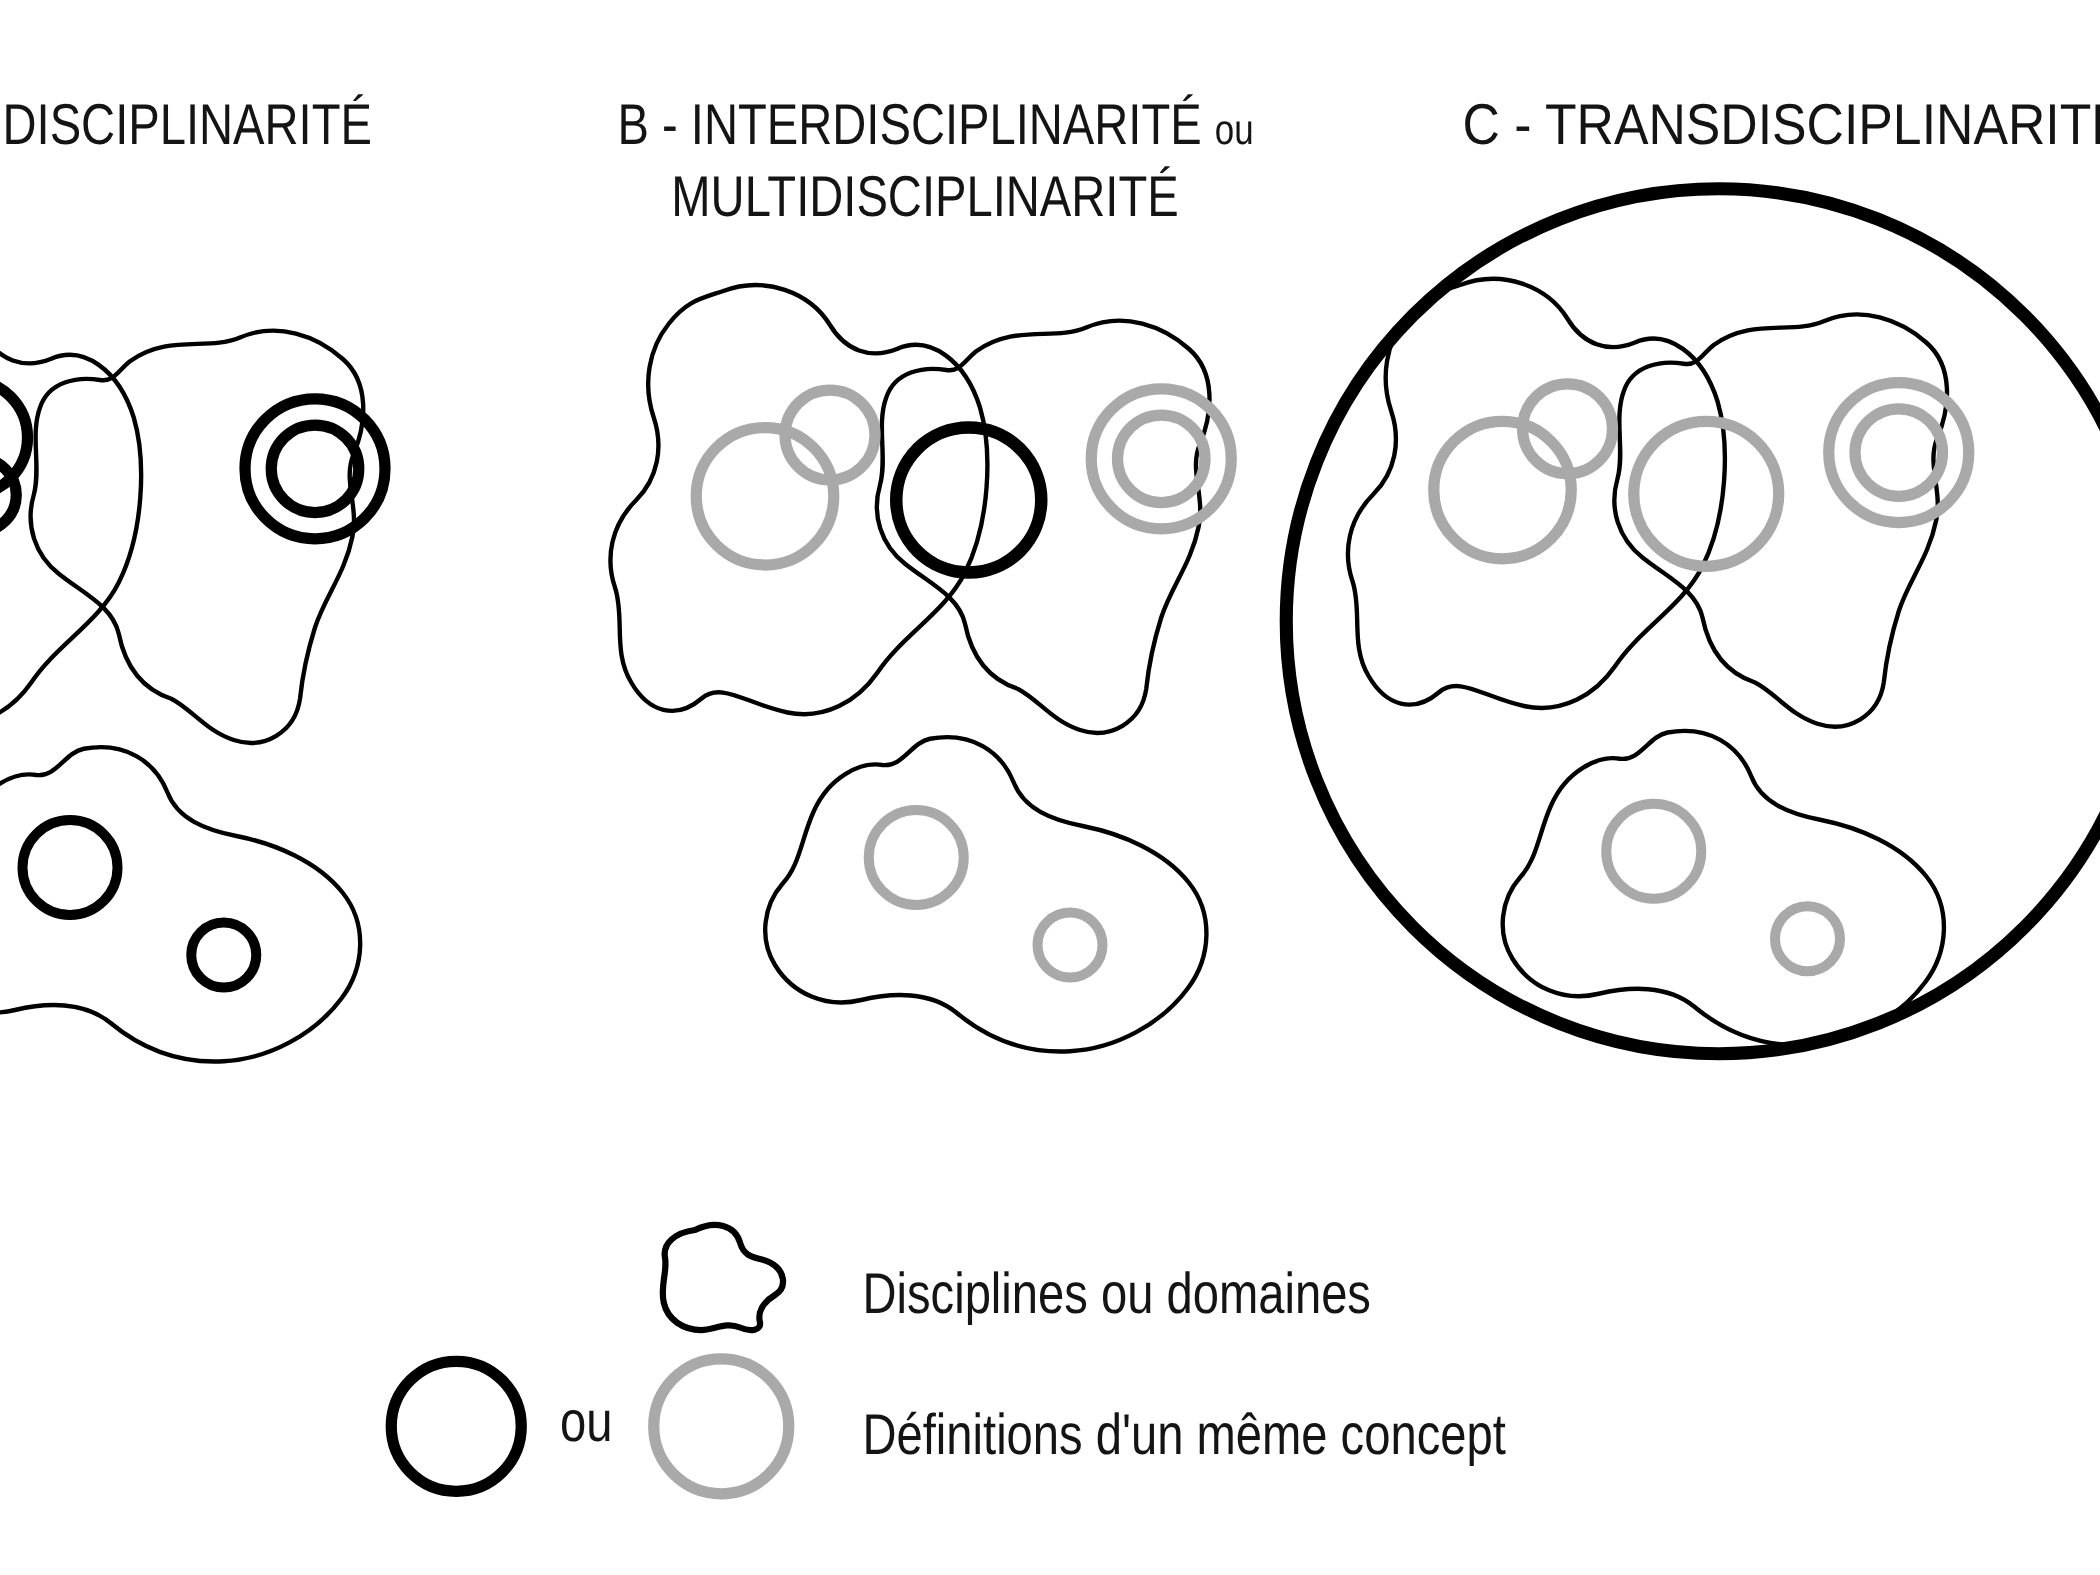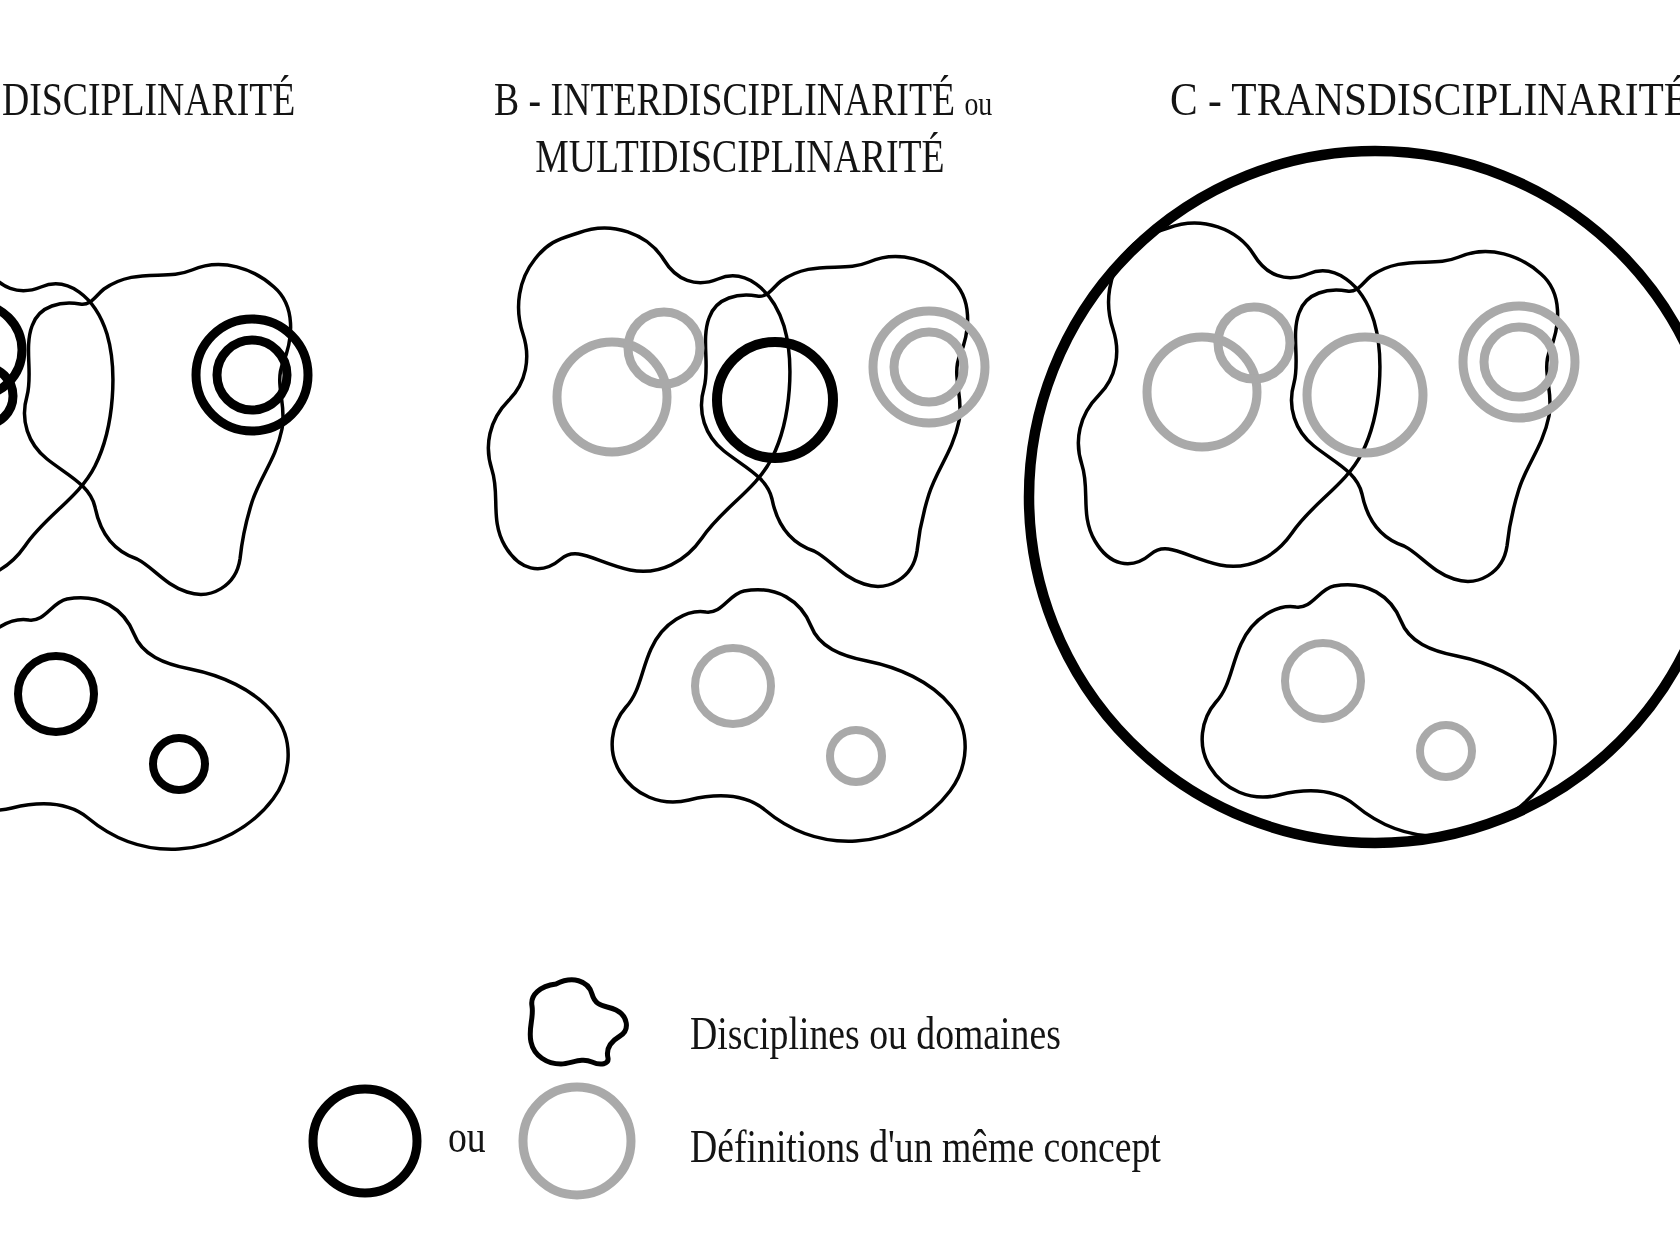--- a/index.html
+++ b/index.html
@@ -1,21 +1,21 @@
 <!DOCTYPE html>
 <html><head>
 <meta charset="utf-8">
 <style>
   html,body{margin:0;padding:0;background:#ffffff;}
   #stage{
     position:relative;
     width:1680px;height:1260px;
     background:#ffffff;
     overflow:hidden;
-    font-family:Liberation Serif, serif;
+    font-family:Liberation Sans, sans-serif;
   }
   #diagram-svg{position:absolute;left:0;top:0;}
   .title{
     position:absolute;
     font-size:46px;
     line-height:53px;
     color:#141414;
     white-space:nowrap;
     transform:scaleX(0.82);
     transform-origin:left top;

